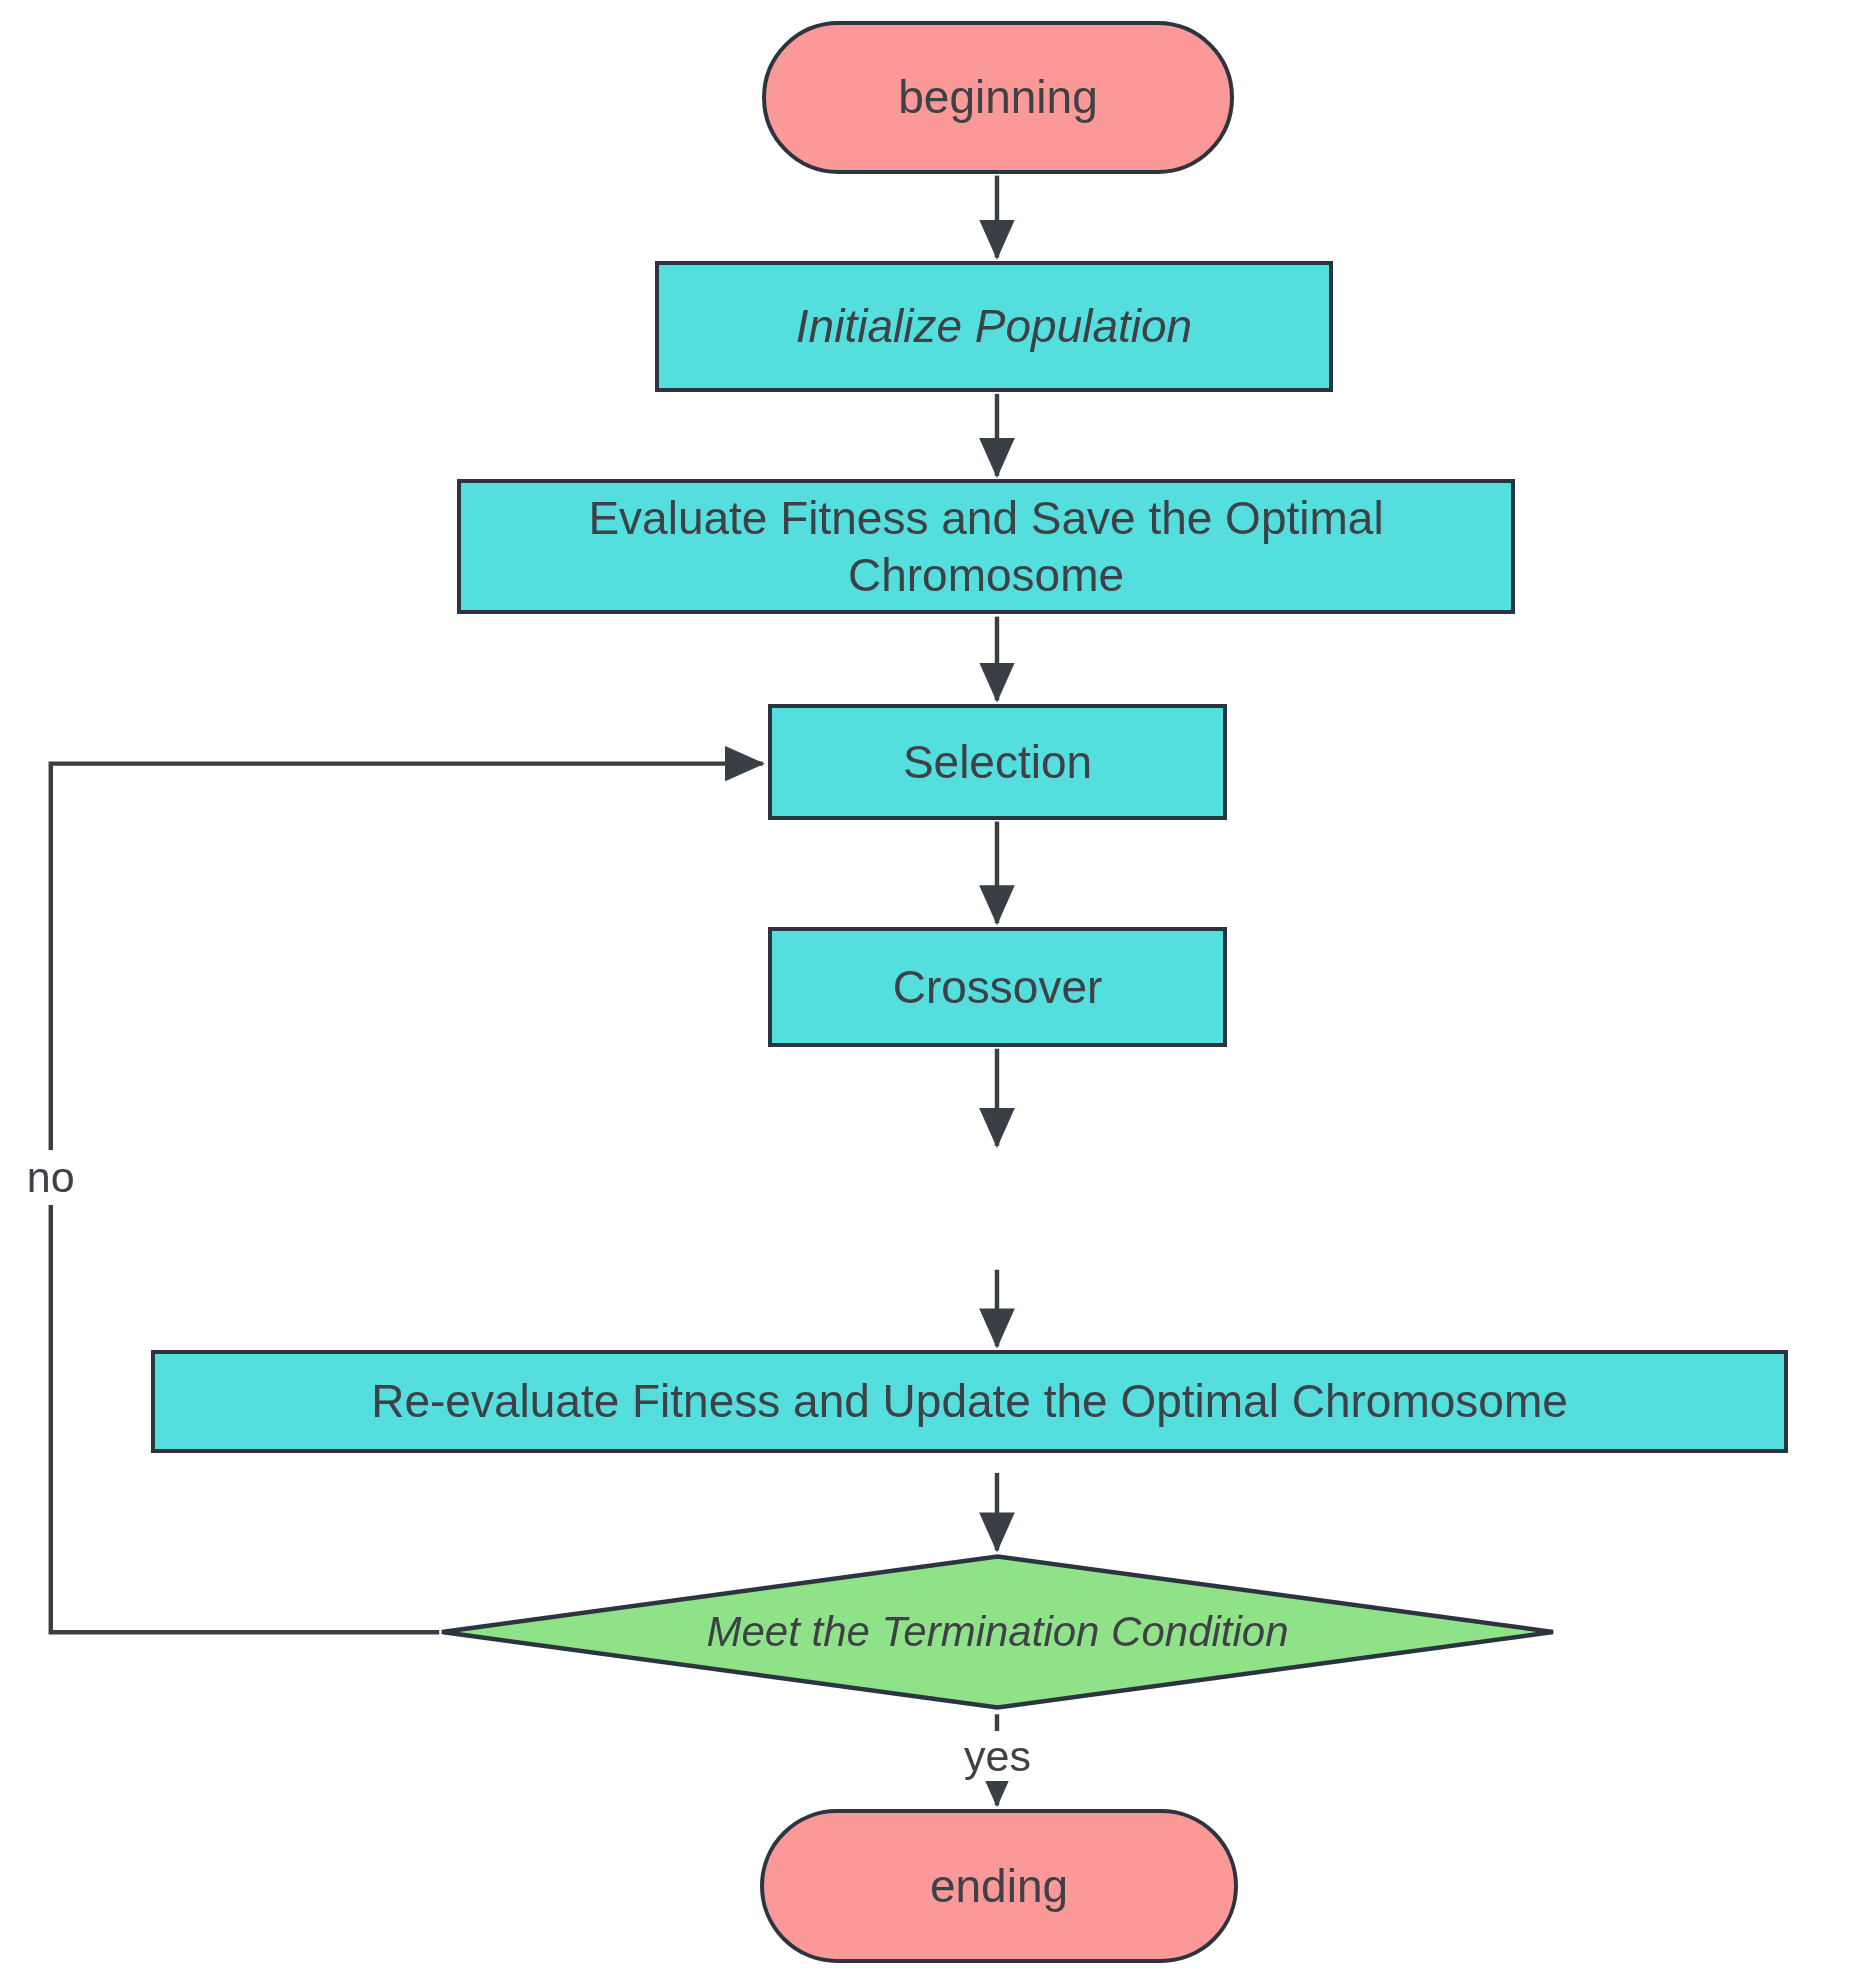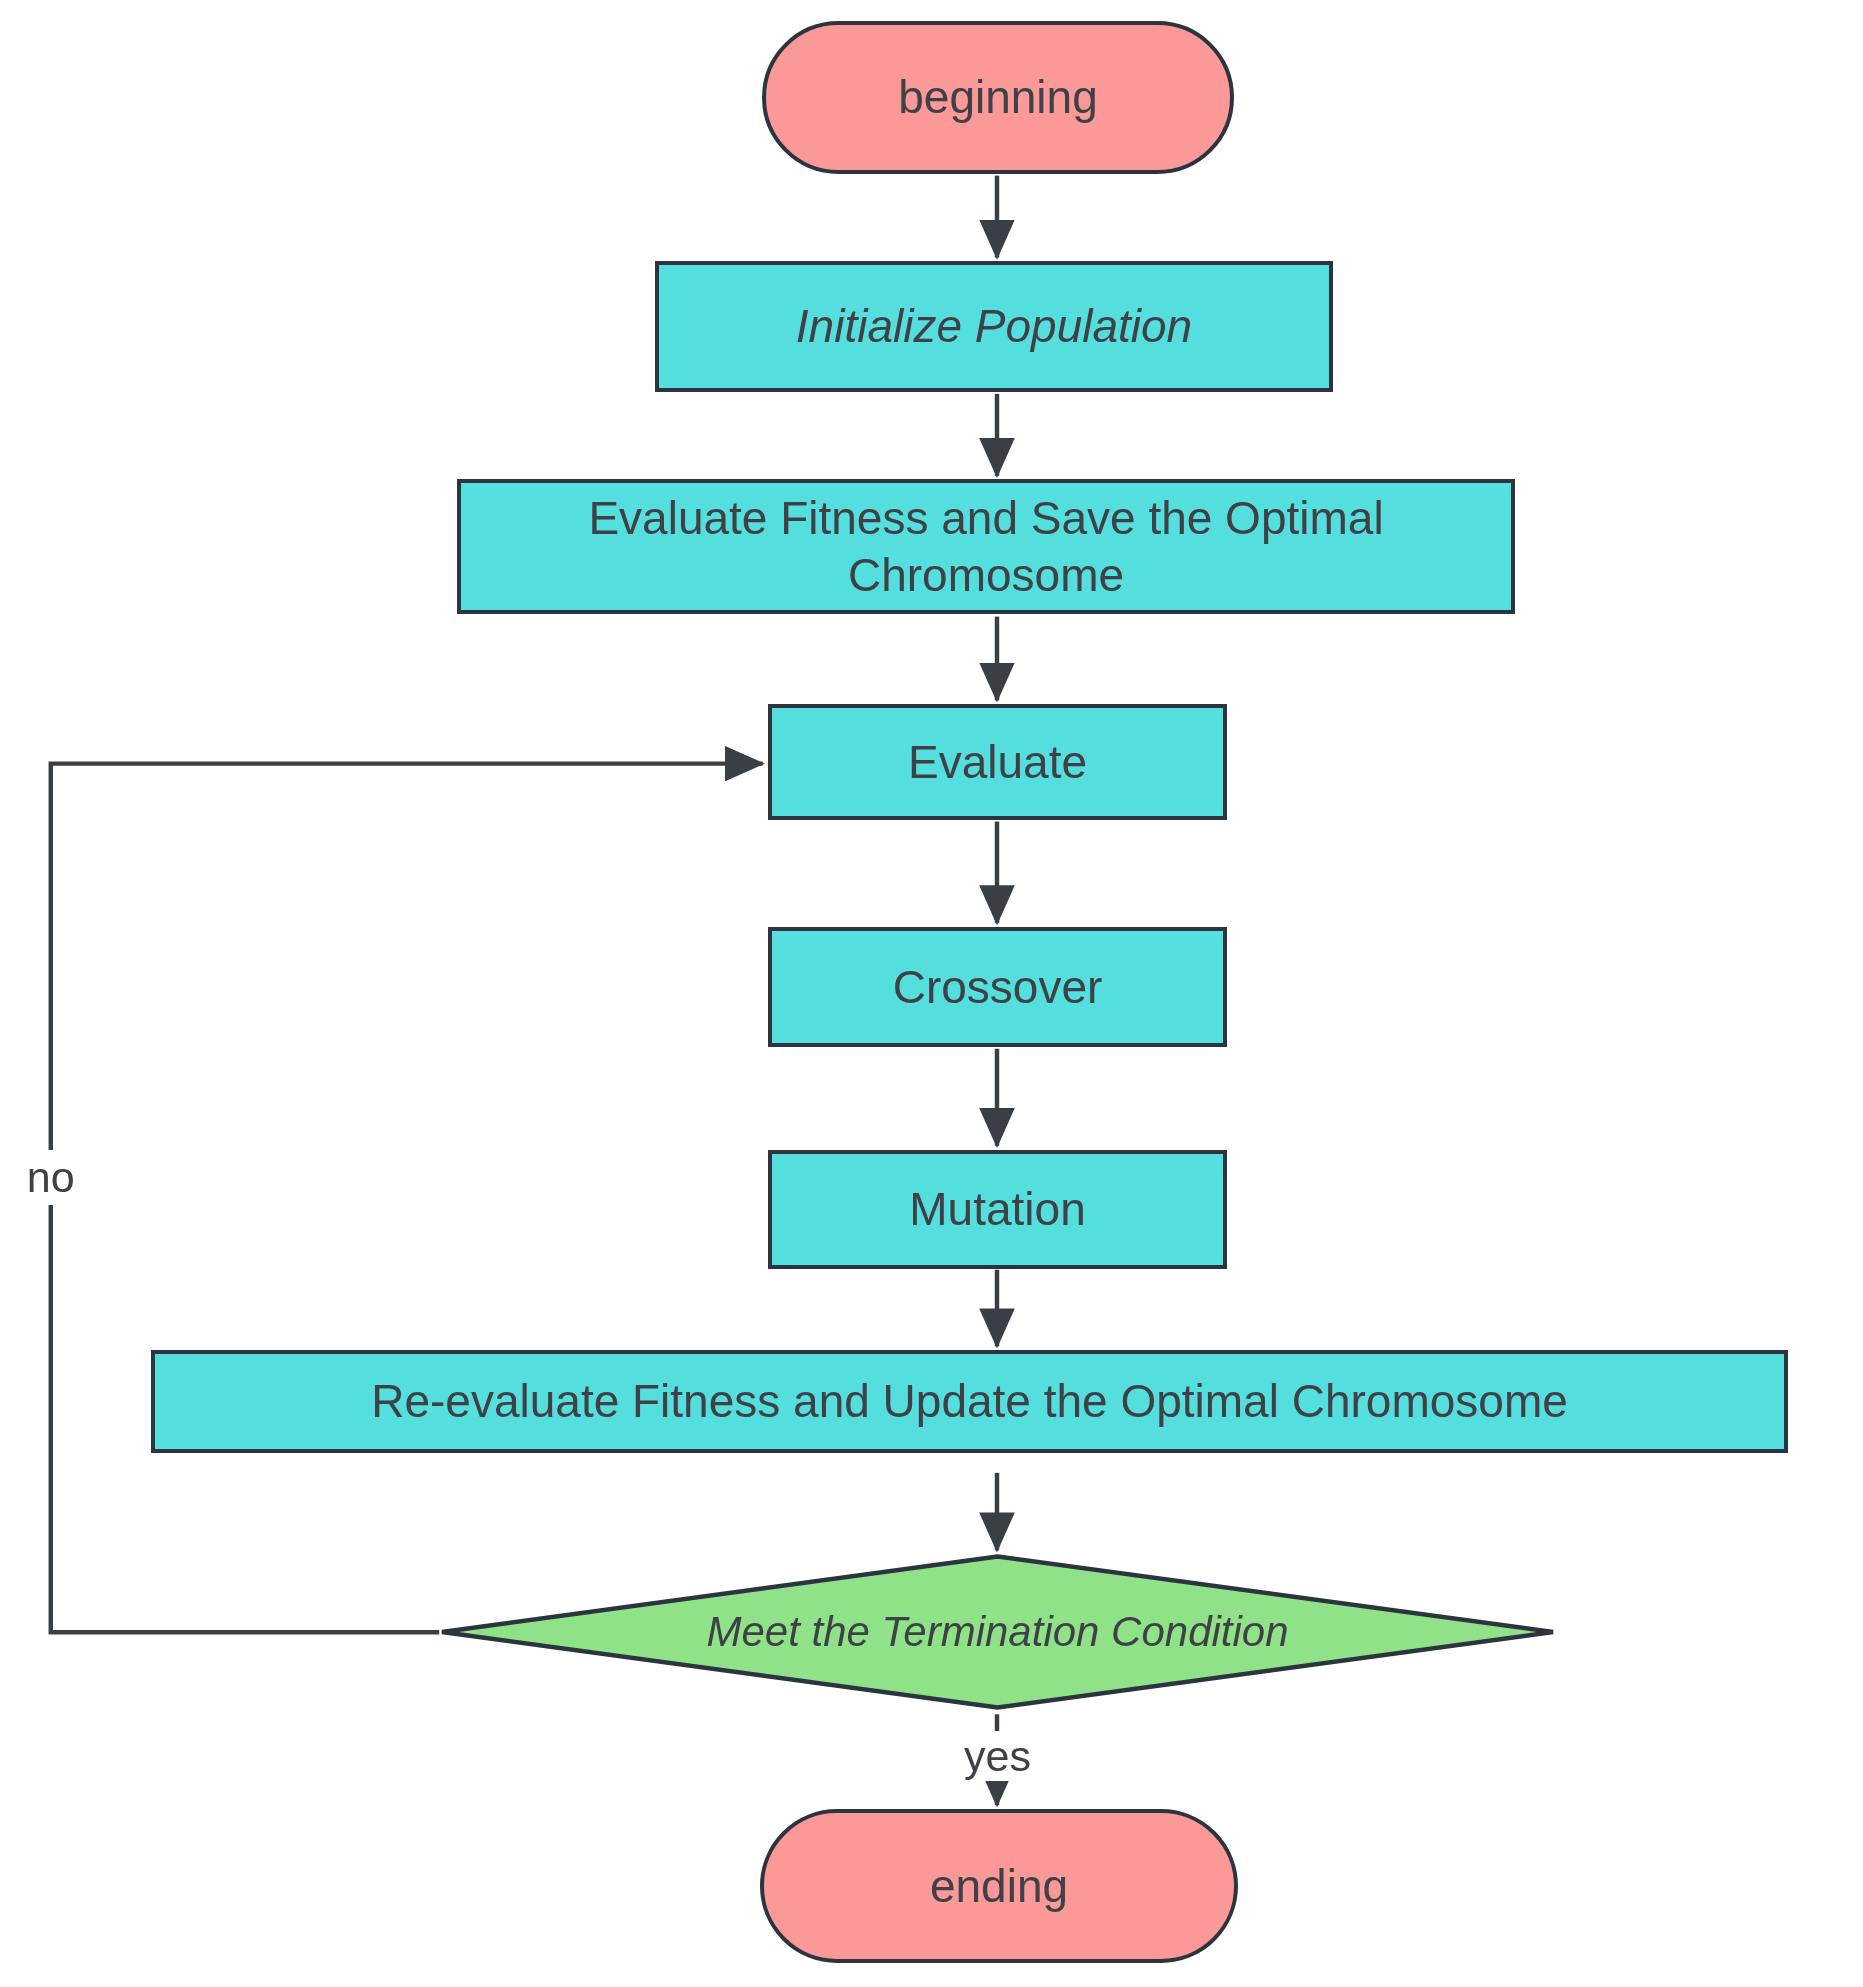--- a/index.html
+++ b/index.html
@@ -130,30 +130,27 @@
 
   <div class="node process" id="node-initialize">
     <span>Initialize Population</span>
   </div>
 
   <div class="node process" id="node-evaluate">
     <span>Evaluate Fitness and Save the Optimal Chromosome</span>
   </div>
 
   <div class="node process" id="node-selection">
-    <span>Evaluate</span>
+    <span>Selection</span>
   </div>
 
   <div class="node process" id="node-crossover">
     <span>Crossover</span>
   </div>
 
-  <div class="node process" id="node-mutation">
-    <span>Mutation</span>
-  </div>
 
   <div class="node process" id="node-reevaluate">
     <span>Re-evaluate Fitness and Update the Optimal Chromosome</span>
   </div>
 
   <div class="decision-wrap" id="node-decision">
     <svg width="1123" height="160" viewBox="0 0 1260 180" xmlns="http://www.w3.org/2000/svg">
       <polygon points="630,5 1255,90 630,175 5,90"></polygon>
     </svg>
     <div class="decision-label">Meet the Termination Condition</div>

